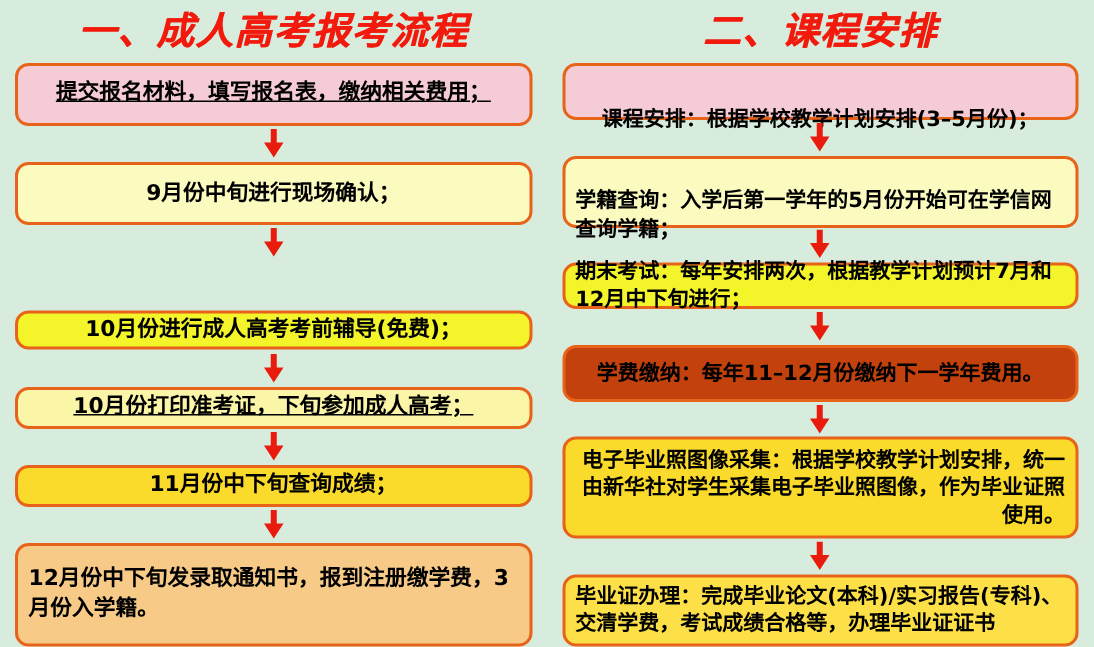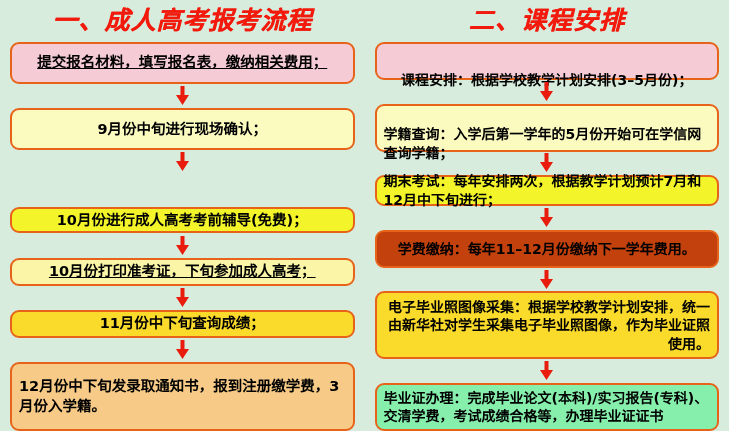--- a/index.html
+++ b/index.html
@@ -199,20 +199,20 @@
 
       <div class="node n5 left-align" style="background: rgb(250, 218, 42); border-color: rgb(232, 99, 26); text-align: left;">
         <span class="txt" style="text-align: right;">电子毕业照图像采集：根据学校教学计划安排，统一由新华社对学生采集电子毕业照图像，作为毕业证照使用。</span>
       </div>
       <div class="arrow">
         <svg width="15" height="20" viewBox="0 0 15 20">
           <polygon points="5.5,0 9.5,0 9.5,9 14,9 7.5,19 1,9 5.5,9" fill="#e81b0c"></polygon>
         </svg>
       </div>
 
-      <div class="node n6 left-align" style="background: #86efac; border-color: rgb(232, 99, 26); text-align: left;">
+      <div class="node n6 left-align" style="background: #fde047; border-color: rgb(232, 99, 26); text-align: left;">
         <span class="txt" style="text-align: left;">毕业证办理：完成毕业论文(本科)/实习报告(专科)、交清学费，考试成绩合格等，办理毕业证证书</span>
       </div>
 
     </div>
   </div>
 
 </div>
 
 </body></html>

